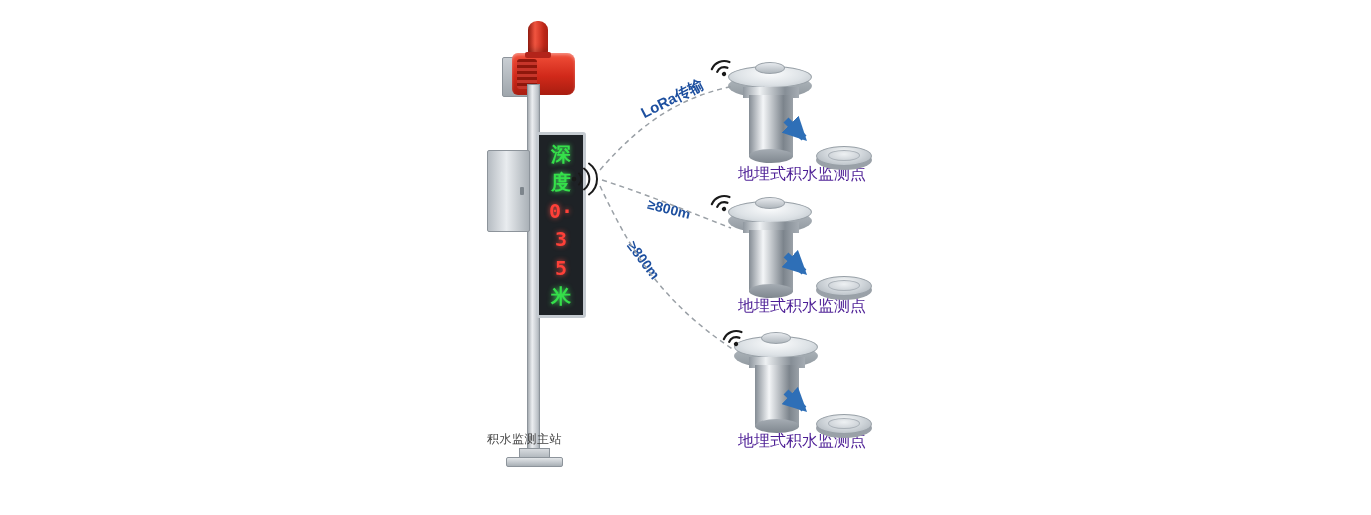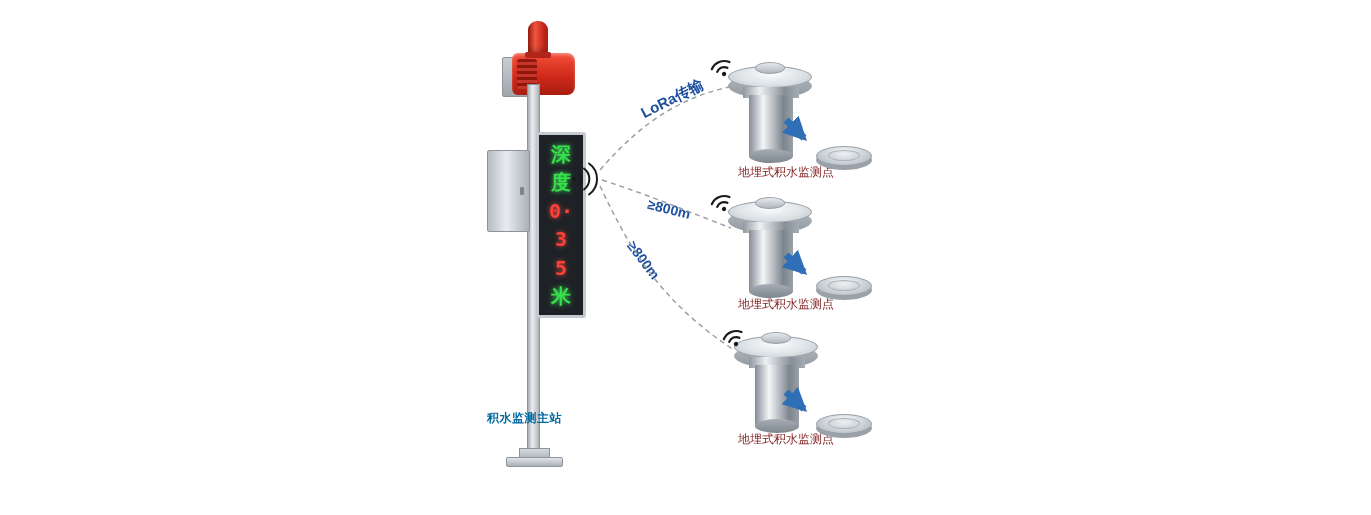--- a/index.html
+++ b/index.html
@@ -32,21 +32,21 @@
   .display{position:absolute;left:536px;top:132px;width:50px;height:186px;
     background:#1e2226;border:3px solid #c4cad0;border-radius:3px;
     display:flex;flex-direction:column;align-items:center;justify-content:space-evenly;box-sizing:border-box;}
   .led-char{font-family:"DejaVu Sans Mono",monospace;font-weight:bold;font-size:20px;line-height:1;}
   .led-char[data-color="green"]{color:var(--led-green,#35e04a);text-shadow:0 0 5px rgba(70,255,100,.8);}
   .led-char[data-color="red"]{color:var(--led-red,#ff4038);text-shadow:0 0 5px rgba(255,80,70,.8);}
   .pole-foot{position:absolute;left:519px;top:448px;width:29px;height:10px;
     background:linear-gradient(180deg,#d7dbdf,#aab1b7);border:1px solid #8d949b;}
   .base-plate{position:absolute;left:506px;top:457px;width:55px;height:8px;
     background:linear-gradient(180deg,#e3e6e9,#a9b0b6);border:1px solid #8d949b;border-radius:2px;}
-  .station-label{position:absolute;left:487px;top:410px;font-size:12px;color:#0369a1;letter-spacing:.5px;font-weight:bold;}
+  .station-label{position:absolute;left:487px;top:431px;font-size:12px;color:#404040;letter-spacing:.5px;}
 
   
   .link-label{position:absolute;font-weight:bold;color:var(--link-label,#1d4f9f);white-space:nowrap;}
   .link-label-1{left:638px;top:106px;font-size:15px;transform:rotate(-27deg);transform-origin:left top;}
   .link-label-2{left:650px;top:196px;font-size:14px;transform:rotate(14deg);transform-origin:left top;}
   .link-label-3{left:637px;top:238px;font-size:14px;transform:rotate(53deg);transform-origin:left top;}
 
   
   .sensor{position:absolute;width:90px;height:122px;}
   .sensor .flange-rim{position:absolute;left:2px;top:21px;width:84px;height:24px;border-radius:50%;
@@ -55,21 +55,21 @@
     background:radial-gradient(ellipse at 50% 32%,#fbfcfd,#dde2e6 58%,#bac1c7);
     border:1px solid #98a0a7;box-sizing:border-box;}
   .sensor .cap{position:absolute;left:29px;top:9px;width:30px;height:12px;border-radius:50%;
     background:linear-gradient(180deg,#e7eaee,#b0b7bd);border:1px solid #99a1a8;box-sizing:border-box;}
   .sensor .collar{position:absolute;left:17px;top:34px;width:56px;height:11px;
     background:linear-gradient(90deg,#8f979f,#eef1f3 30%,#868e96 75%,#a5acb3);}
   .sensor .body{position:absolute;left:23px;top:42px;width:44px;height:62px;
     background:linear-gradient(90deg,#848c94,#f4f6f8 32%,#7c848c 78%,#9aa1a8);}
   .sensor .body-bot{position:absolute;left:23px;top:96px;width:44px;height:14px;border-radius:50%;
     background:linear-gradient(180deg,#a5acb3,#7f878f);}
-  .sensor-label{position:absolute;font-size:12px;color:#7f1d1d;white-space:nowrap;}
+  .sensor-label{position:absolute;font-size:16px;color:#4c1d95;white-space:nowrap;}
 
   
   .puck{position:absolute;width:56px;height:24px;}
   .puck .puck-rim{position:absolute;left:0;top:4px;width:56px;height:20px;border-radius:50%;
     background:#9aa1a8;}
   .puck .puck-top{position:absolute;left:0;top:0;width:56px;height:20px;border-radius:50%;
     background:radial-gradient(ellipse at 50% 30%,#f7f9fa,#ccd2d7 55%,#a8afb6);
     border:1px solid #98a0a7;box-sizing:border-box;}
   .puck .puck-ring{position:absolute;left:12px;top:4px;width:32px;height:11px;border-radius:50%;
     background:radial-gradient(ellipse at 50% 35%,#eef1f3,#c4cad0);border:1px solid #aab1b8;box-sizing:border-box;}

